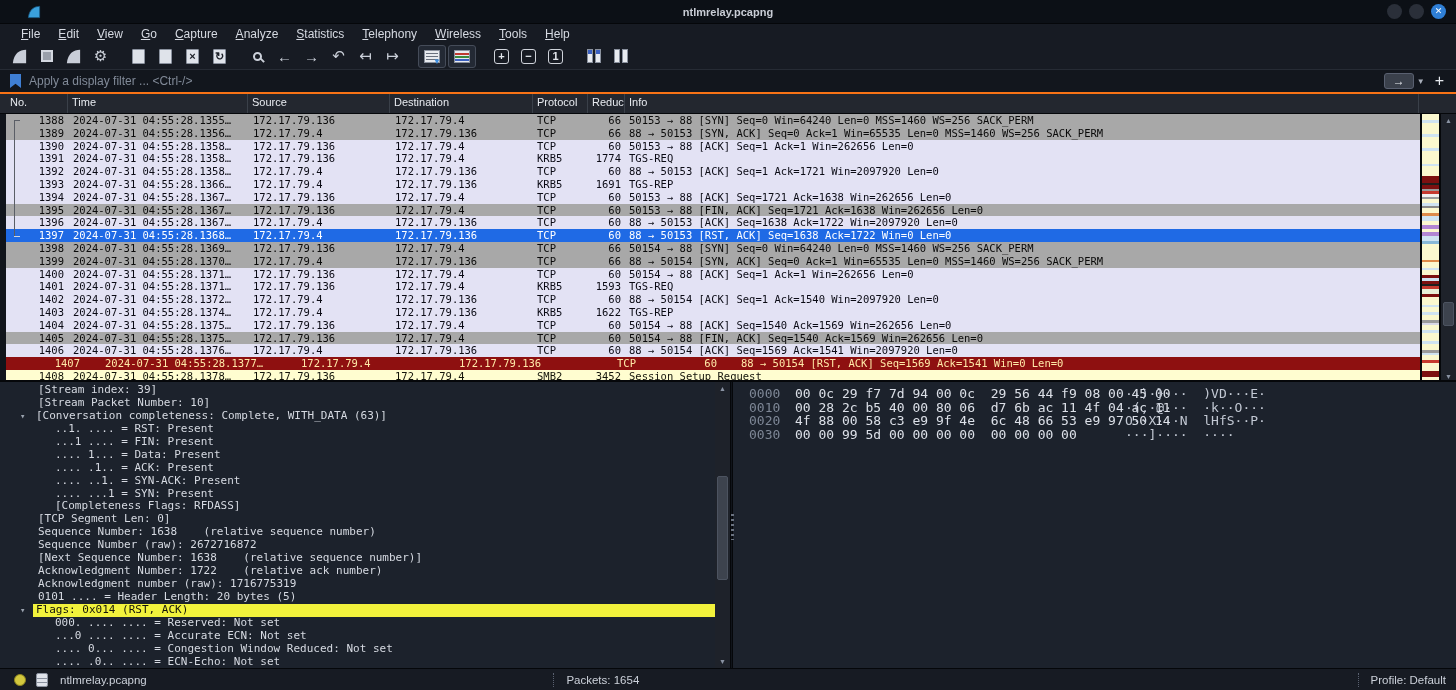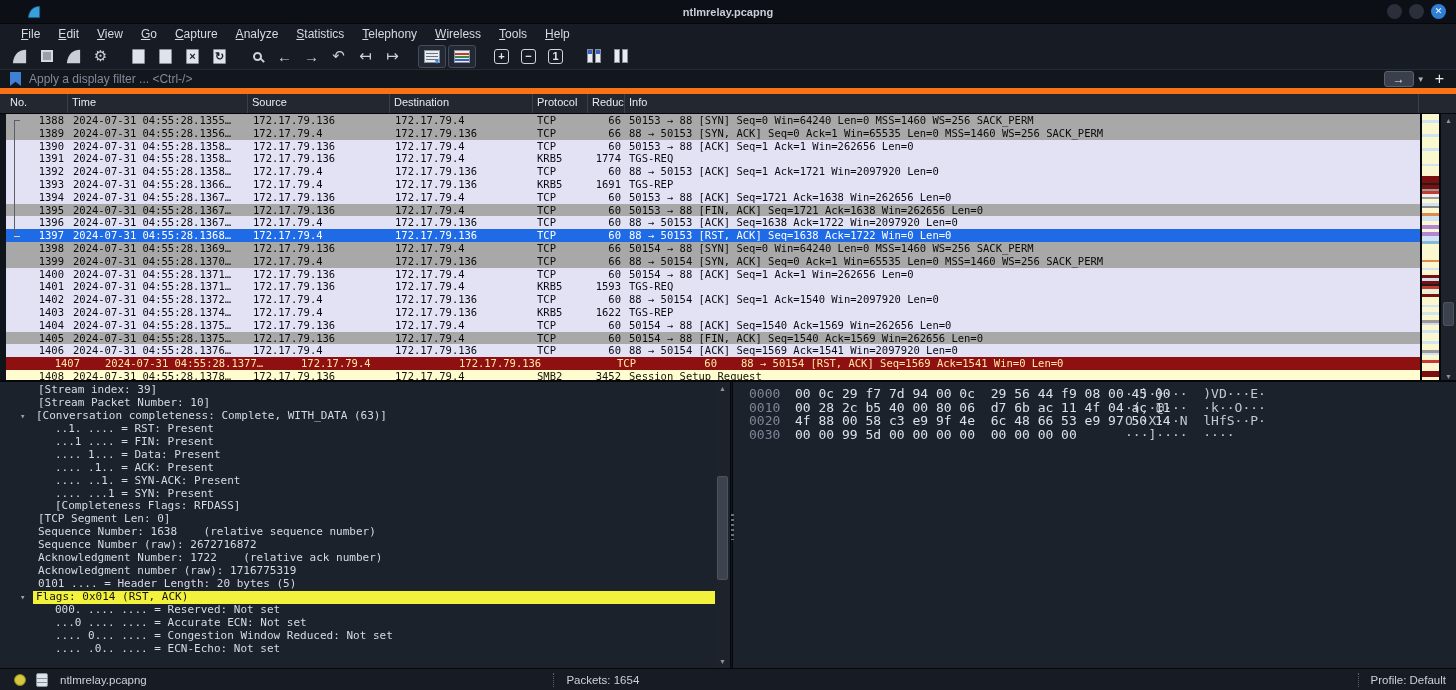--- a/index.html
+++ b/index.html
@@ -41,21 +41,21 @@
   .listbox.colored { background:linear-gradient(#e8ebf0 0 2px,#c03a30 2px 4px,#e8ebf0 4px 5px,#3d8a3d 5px 7px,
      #e8ebf0 7px 8px,#3a5fc0 8px 10px,#e8ebf0 10px 11px,#c0a030 11px 13px); }
   .bluecaret { position:absolute; bottom:1px; right:4px; color:#3f8fe0; font-size:8px; }
   .sqbtn { font-size:11px; font-weight:bold; color:#e2e6ec; border:1.5px solid #cfd3da; border-radius:3px;
      width:15px; height:15px; display:flex; align-items:center; justify-content:center; line-height:1; }
   .colpair { display:flex; gap:2px; }
   .colpair b { width:6px; height:14px; background:#e8ebf0; border:1px solid #8a919e; }
   .colpair b.b2 { background:linear-gradient(#3a5fc0 0 4px, #e8ebf0 4px 14px); }
 
   
-  .filterbar { height:24px; background:#12161d; border-bottom:6px solid #f97316; display:flex; align-items:center;
+  .filterbar { height:24px; background:#12161d; border-bottom:2px solid #f97316; display:flex; align-items:center;
      padding:0 6px; flex:none; }
   .bookmark { width:11px; height:14px; background:#3f7fd4; margin:0 8px 0 4px;
      clip-path:polygon(0 0,100% 0,100% 100%,50% 70%,0 100%); flex:none; }
   .filter-input { flex:1; color:#818a98; font-size:12px; }
   .fb-apply { width:30px; height:16px; background:#3a404b; border:1px solid #596070; border-radius:3px; color:#e6e9ee;
      display:flex; align-items:center; justify-content:center; font-size:12px; margin-right:3px; }
   .fb-caret { color:#aab0bb; font-size:8px; margin-right:10px; }
   .fb-plus { color:#e6e9ee; font-size:16px; margin-right:6px; }
 
   
@@ -538,20 +538,21 @@
           <div class="dline"><span class="ind3">..1. .... = RST: Present</span></div>
           <div class="dline"><span class="ind3">...1 .... = FIN: Present</span></div>
           <div class="dline"><span class="ind3">.... 1... = Data: Present</span></div>
           <div class="dline"><span class="ind3">.... .1.. = ACK: Present</span></div>
           <div class="dline"><span class="ind3">.... ..1. = SYN-ACK: Present</span></div>
           <div class="dline"><span class="ind3">.... ...1 = SYN: Present</span></div>
           <div class="dline"><span class="ind3">[Completeness Flags: RFDASS]</span></div>
           <div class="dline"><span class="ind2">[TCP Segment Len: 0]</span></div>
           <div class="dline"><span class="ind2">Sequence Number: 1638    (relative sequence number)</span></div>
           <div class="dline"><span class="ind2">Sequence Number (raw): 2672716872</span></div>
+          <div class="dline"><span class="ind2">[Next Sequence Number: 1638    (relative sequence number)]</span></div>
           <div class="dline"><span class="ind2">Acknowledgment Number: 1722    (relative ack number)</span></div>
           <div class="dline"><span class="ind2">Acknowledgment number (raw): 1716775319</span></div>
           <div class="dline"><span class="ind2">0101 .... = Header Length: 20 bytes (5)</span></div>
           <div class="dline"><span class="exp">▾</span><div class="hlbox">Flags: 0x014 (RST, ACK)</div></div>
           <div class="dline"><span class="ind3">000. .... .... = Reserved: Not set</span></div>
           <div class="dline"><span class="ind3">...0 .... .... = Accurate ECN: Not set</span></div>
           <div class="dline"><span class="ind3">.... 0... .... = Congestion Window Reduced: Not set</span></div>
           <div class="dline"><span class="ind3">.... .0.. .... = ECN-Echo: Not set</span></div>
         </div>
       <div class="vscroll">

